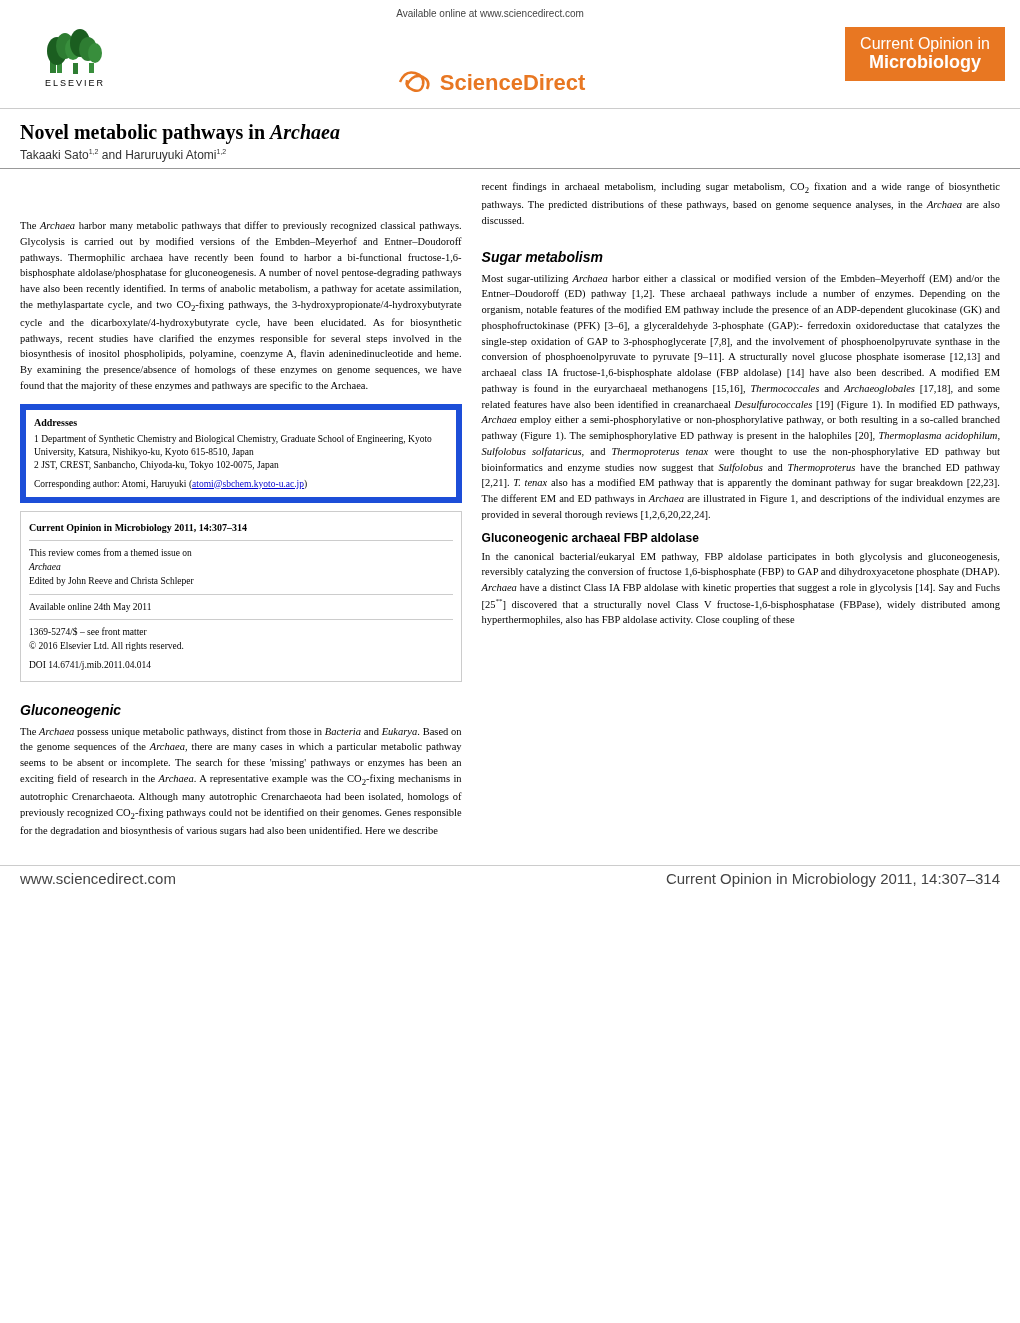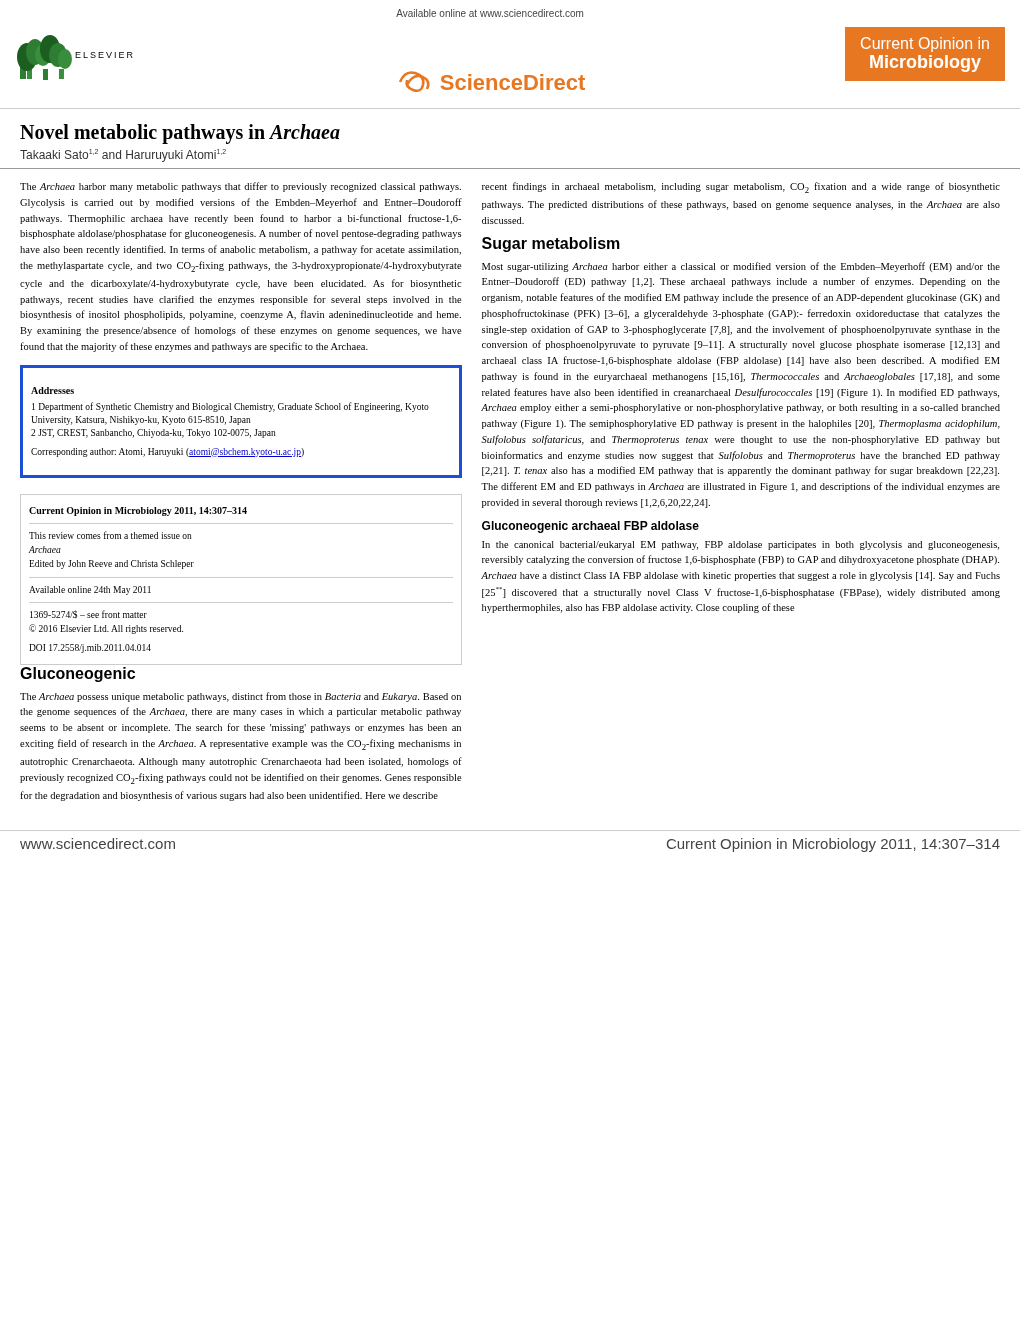--- a/index.html
+++ b/index.html
@@ -18,21 +18,21 @@
       align-items: center;
       justify-content: space-between;
       padding: 8px 15px;
       border-bottom: 1px solid #ccc;
     }
     .header-left {
       width: 120px;
     }
     .elsevier-logo {
       display: flex;
-      flex-direction: row;
+      flex-direction: column;
       align-items: center;
     }
     .elsevier-tree {
       width: 60px;
       height: 55px;
     }
     .elsevier-text {
       font-size: 9px;
       letter-spacing: 2px;
       color: #000;
@@ -118,31 +118,32 @@
       width: 54%;
       padding-top: 10px;
     }
 
     
     .abstract-text {
       font-size: 10.5px;
       line-height: 1.5;
       text-align: justify;
       margin-bottom: 10px;
+      margin-top: 39px;
     }
     .abstract-text em {
       font-style: italic;
     }
 
     
     .addresses-box {
-      border: 3px solid #1d4ed8;
-      padding: 16px 8px;
+      border: 6px solid #1d4ed8;
+      padding: 6px 8px;
       margin-top: 8px;
-      margin-bottom: 16px;
+      margin-bottom: 8px;
       font-size: 9.5px;
       line-height: 1.4;
     }
     .addresses-title {
       font-weight: bold;
       font-size: 10px;
       margin-bottom: 3px;
     }
     .corresponding-line {
       margin-top: 5px;
@@ -171,25 +172,26 @@
       border-top: 1px solid #ccc;
       margin: 5px 0;
     }
     .doi-line {
       margin-top: 5px;
       font-size: 9.5px;
     }
 
     
     .section-heading {
-      font-size: 16px;
-      font-weight: bold;
-      font-family: Arial, sans-serif;
-      margin-top: 0;
+      font-size: 14px;
+      font-weight: bold;
+      font-family: Arial, sans-serif;
+      margin-top: 20px;
       margin-bottom: 6px;
+      font-style: italic;
     }
     .subsection-heading {
       font-size: 12px;
       font-weight: bold;
       font-family: Arial, sans-serif;
       margin-top: 8px;
       margin-bottom: 4px;
     }
 
     
@@ -285,21 +287,21 @@
       <div class="info-box-title">Current Opinion in Microbiology 2011, 14:307–314</div>
       <hr class="info-divider">
       <div>This review comes from a themed issue on</div>
       <div><em>Archaea</em></div>
       <div>Edited by John Reeve and Christa Schleper</div>
       <hr class="info-divider">
       <div>Available online 24th May 2011</div>
       <hr class="info-divider">
       <div>1369-5274/$ – see front matter</div>
       <div>© 2016 Elsevier Ltd. All rights reserved.</div>
-      <div class="doi-line">DOI 17.2558/j.mib.2011.04.014</div>
+      <div class="doi-line">DOI 14.6741/j.mib.2011.04.014</div>
     </div>
 
     <div class="section-heading">Gluconeogenic</div>
     <p class="body-text">
       The <em>Archaea</em> possess unique metabolic pathways, distinct from those in <em>Bacteria</em> and <em>Eukarya</em>. Based on the genome sequences of the <em>Archaea</em>, there are many cases in which a particular metabolic pathway seems to be absent or incomplete. The search for these 'missing' pathways or enzymes has been an exciting field of research in the <em>Archaea</em>. A representative example was the CO<sub>2</sub>-fixing mechanisms in autotrophic Crenarchaeota. Although many autotrophic Crenarchaeota had been isolated, homologs of previously recognized CO<sub>2</sub>-fixing pathways could not be identified on their genomes. Genes responsible for the degradation and biosynthesis of various sugars had also been unidentified. Here we describe
     </p>
   </div>
 
   <div class="col-right">
     <p class="body-text">

